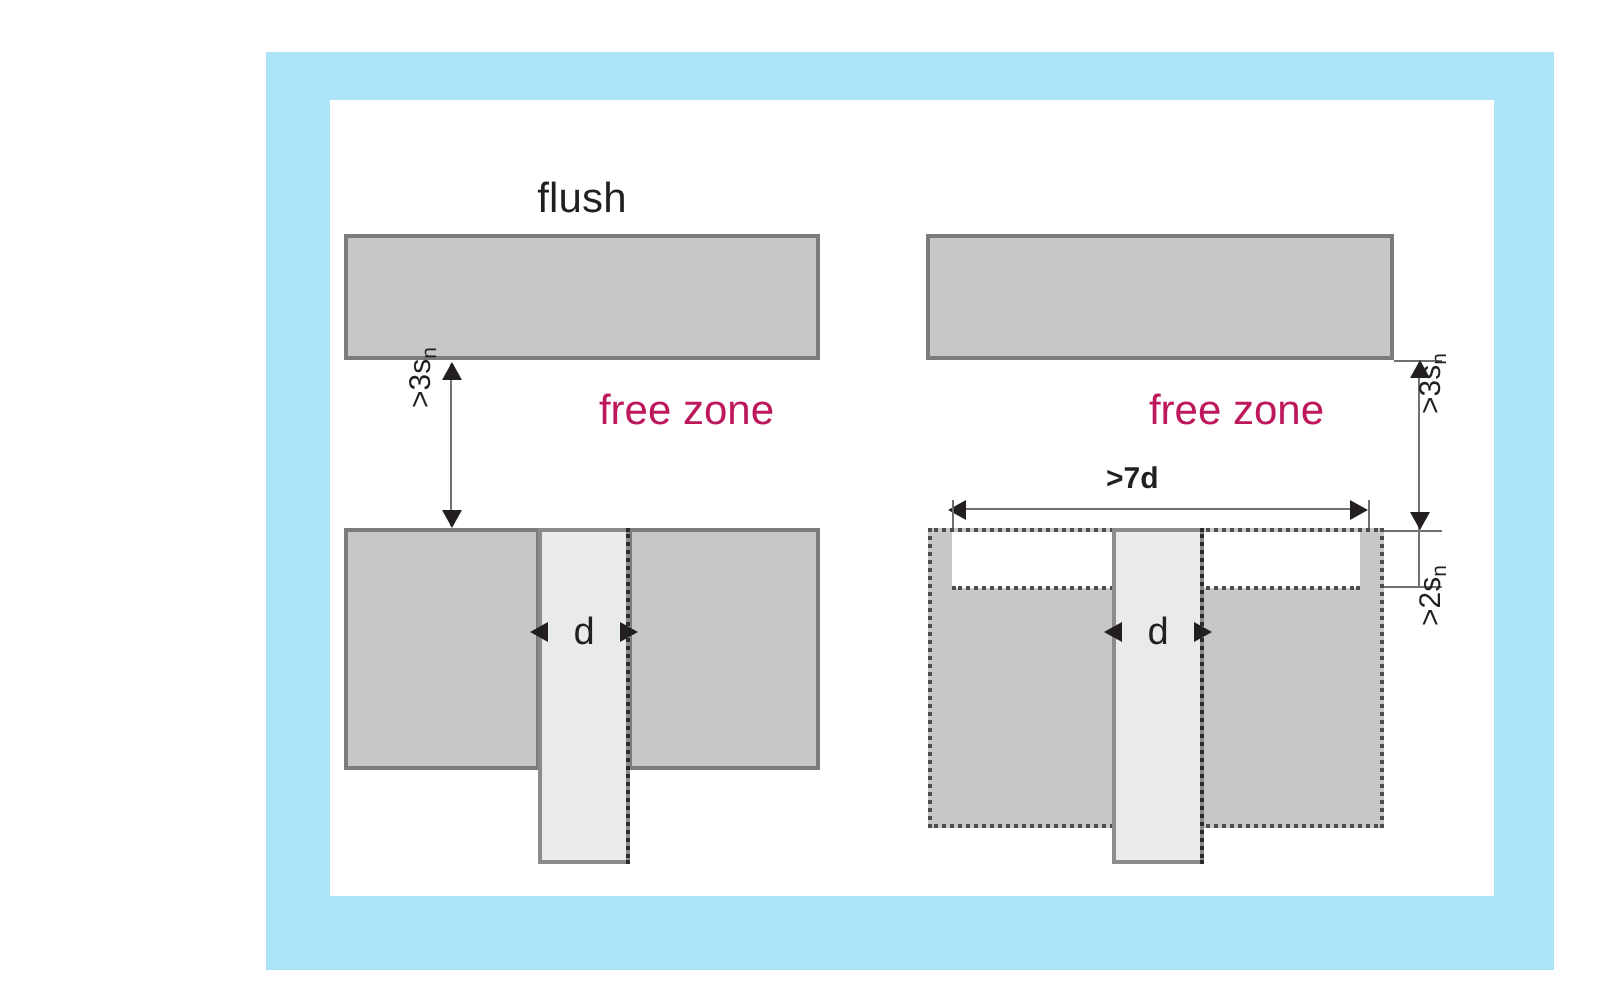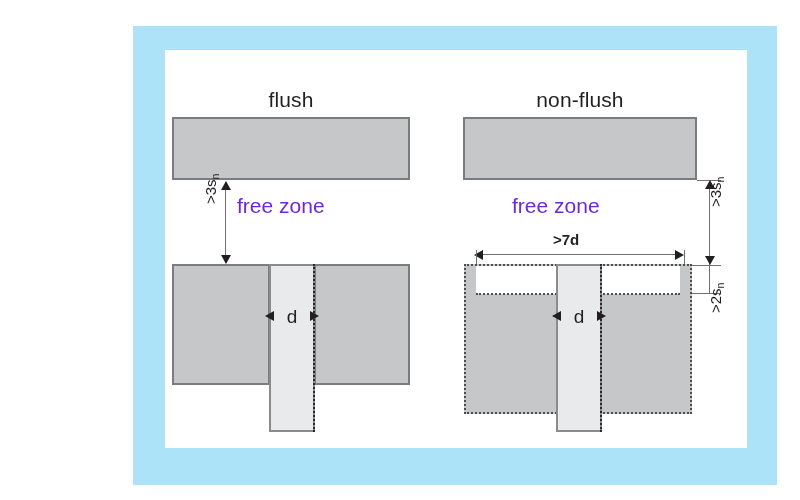--- a/index.html
+++ b/index.html
@@ -46,23 +46,23 @@
     position: absolute;
     font-size: 21px;
     color: #231f20;
     letter-spacing: 0.1px;
     white-space: nowrap;
     text-align: center;
   }
   .zone-label {
     position: absolute;
     font-size: 21px;
-    color: #6d28d9;
-    white-space: nowrap;
-    text-align: left;
+    color: #be185d;
+    white-space: nowrap;
+    text-align: right;
   }
   .dim-text {
     position: absolute;
     font-size: 15px;
     color: #231f20;
     white-space: nowrap;
   }
   .dim-text.vertical {
     transform-origin: left bottom;
     transform: rotate(-90deg);
@@ -174,21 +174,20 @@
   <div class="block" style="left:125px; top:264px; width:98px; height:121px;"></div>
   <div class="block" style="left:267px; top:264px; width:96px; height:121px;"></div>
 
   <div class="sensor" style="left:222px; top:264px; width:46px; height:168px;"></div>
   <div class="sensor-dotline" style="left:266px; top:264px; height:168px;"></div>
 
   <div class="arrow left" style="left:218px; top:311px;"></div>
   <div class="arrow right" style="left:263px; top:311px;"></div>
   <div class="d-letter" style="left:224px; top:306px; width:42px;">d</div>
 
-  <div class="caption" style="left:416px; top:88px; width:234px;">non-flush</div>
 
   <div class="block" style="left:416px; top:117px; width:234px; height:63px;"></div>
 
   <div class="zone-label" style="left:465px; top:194px; width:150px;">free zone</div>
 
   <div class="dim-text" style="left:506px; top:231px;font-weight:bold;">&gt;7d</div>
   <div class="dim-line-h" style="left:430px; top:254px; width:205px;"></div>
   <div class="arrow left" style="left:427px; top:250px;"></div>
   <div class="arrow right" style="left:628px; top:250px;"></div>
   <div class="ext-line" style="left:429px; top:254px; width:1px; height:0; border-top:none; border-left:1px solid #6f7072; box-sizing:border-box; top:250px; height:18px;"></div>

